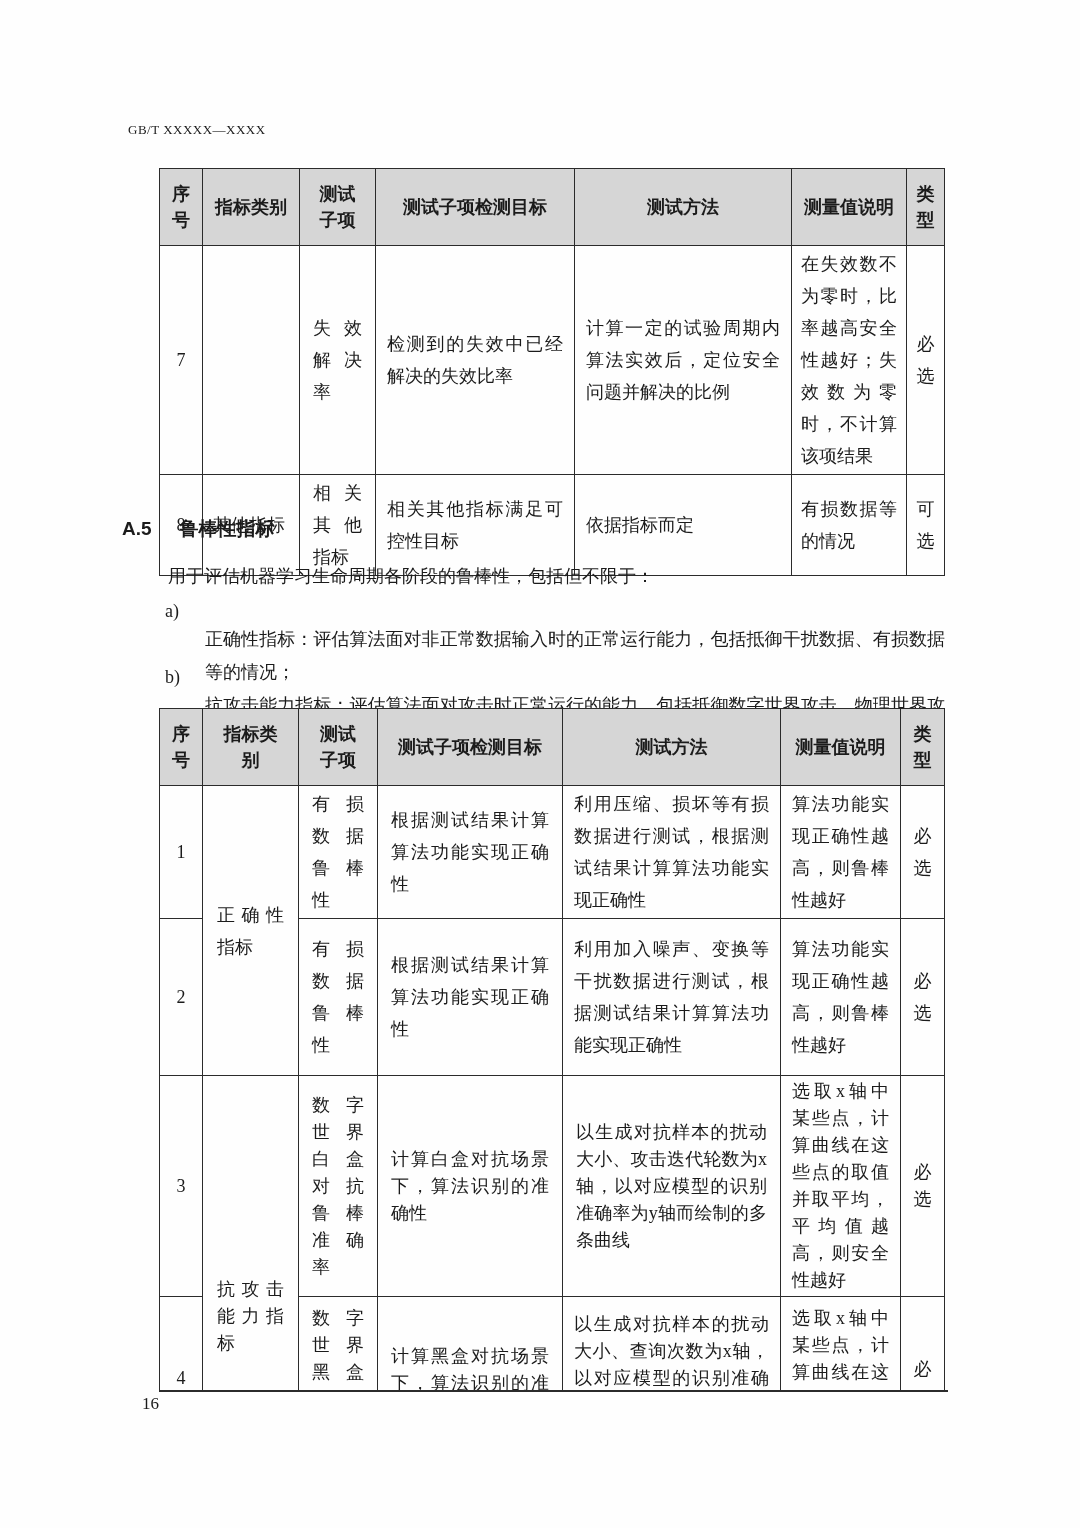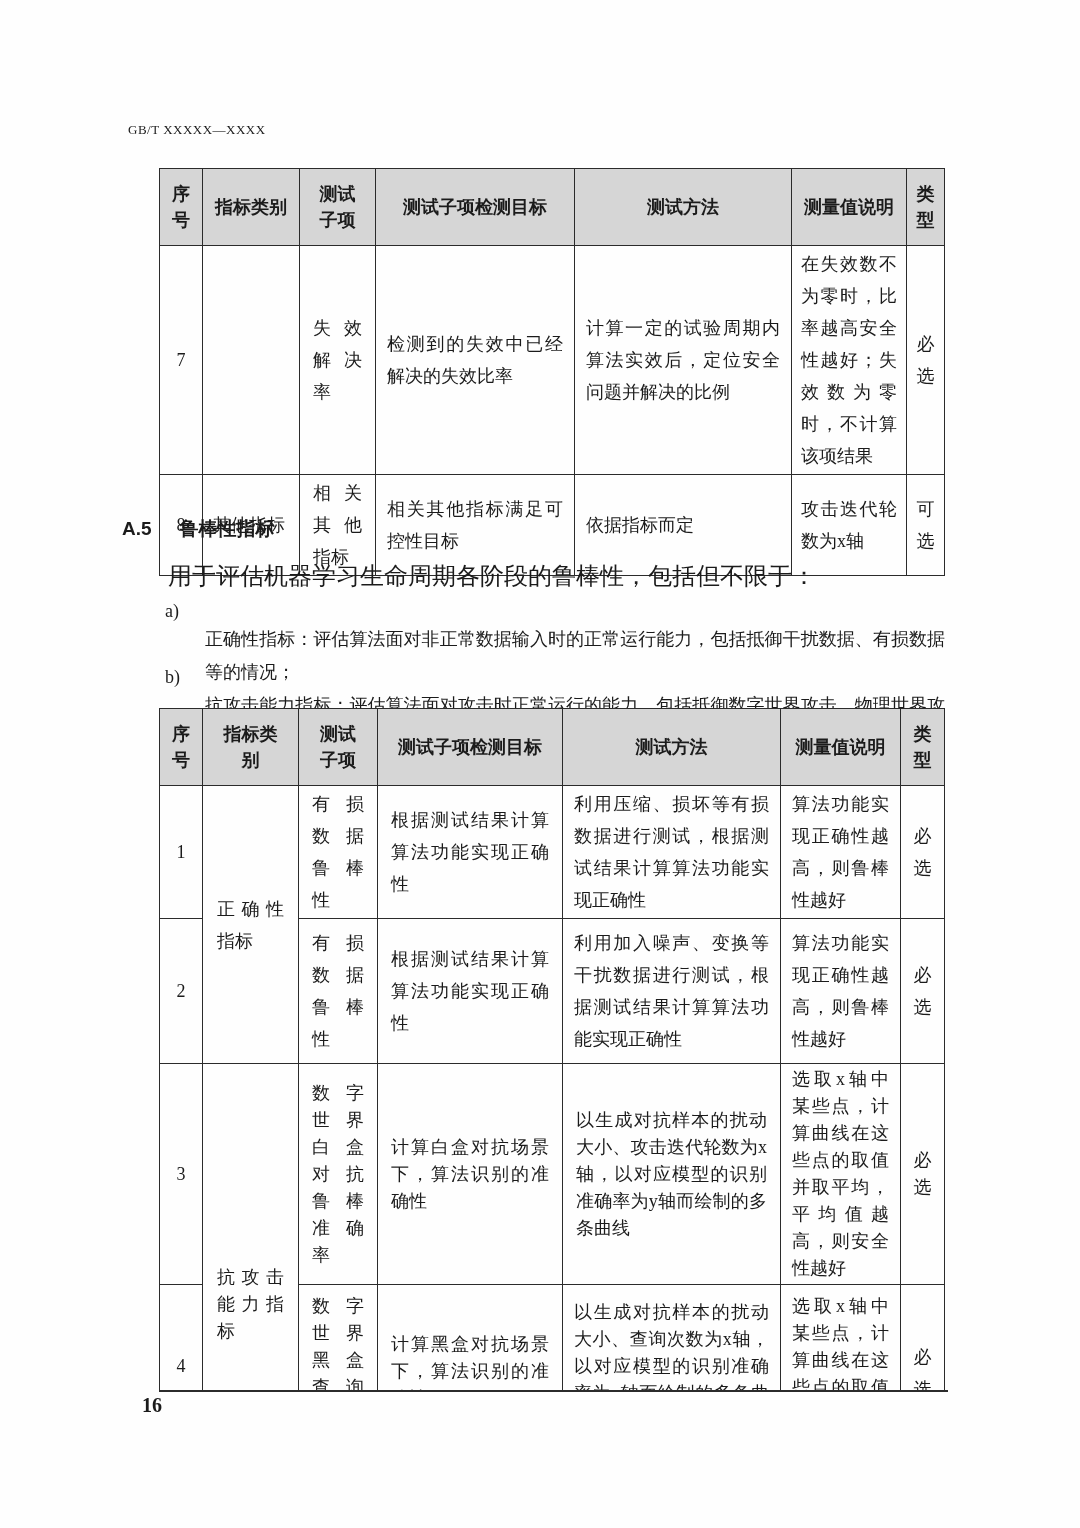--- a/index.html
+++ b/index.html
@@ -46,27 +46,27 @@
   .tbl2 .r4 { height:260px; }
   .tbl2 .r3 td, .tbl2 .r3 td.narrow { line-height:27px; }
   .tbl2 .r4 td.top { vertical-align:top; padding-top:8px; line-height:27px; }
   
   .sec-heading {
     position:absolute; left:122px; top:516px;
     font-family:"Liberation Sans","DejaVu Sans",sans-serif;
     font-weight:700; font-size:19px;
   }
   .sec-heading .sec-num { margin-right:28px;text-align:center; }
-  .sec-intro { position:absolute; left:168px; top:560px; font-size:24px; line-height:33px; }
+  .sec-intro { position:absolute; left:168px; top:560px; font-size:18px; line-height:33px; }
   .list-item { position:absolute; left:165px; width:790px; display:flex; font-size:18px; line-height:33px; }
   .li-label { flex:0 0 40px; width:40px; }
   .li-text  { width:740px; text-align:justify; text-justify:inter-character;margin-top:28px; }
   .item-a { top:595px; }
   .item-b { top:661px; }
-  .page-number { position:absolute; left:142px; top:1394px; font-size:20px;font-weight:bold; }
+  .page-number { position:absolute; left:142px; top:1394px; font-size:17px; }
 </style>
 </head>
 <body>
 
 <div class="page">
 
   <div class="doc-code">GB/T XXXXX—XXXX</div>
 
   <div class="tbl1-wrap">
     <table class="tbl1">
@@ -97,21 +97,21 @@
         <td style="padding:2px 11px">计算一定的试验周期内算法实效后，定位安全问题并解决的比例</td>
         <td style="padding:2px 9px">在失效数不为零时，比率越高安全性越好；失效数为零时，不计算该项结果</td>
         <td class="center">必选</td>
       </tr>
       <tr class="r8">
         <td class="center">8</td>
         <td style="padding:2px 10px">其他指标</td>
         <td class="narrow">相关其他指标</td>
         <td style="padding:2px 11px">相关其他指标满足可控性目标</td>
         <td style="padding:2px 11px">依据指标而定</td>
-        <td style="padding:2px 9px">攻击迭代轮数为x轴</td>
+        <td style="padding:2px 9px">有损数据等的情况</td>
         <td class="center">可选</td>
       </tr>
     </tbody>
       </table>
   </div>
 
   <div class="sec-heading">
     <span class="sec-num">A.5</span><span>鲁棒性指标</span>
   </div>
   <div class="sec-intro">用于评估机器学习生命周期各阶段的鲁棒性，包括但不限于：</div>
@@ -151,21 +151,21 @@
         <td class="narrow">有损数据鲁棒性</td>
         <td style="padding:2px 13px">根据测试结果计算算法功能实现正确性</td>
         <td style="padding:2px 11px">利用压缩、损坏等有损数据进行测试，根据测试结果计算算法功能实现正确性</td>
         <td style="padding:2px 11px">算法功能实现正确性越高，则鲁棒性越好</td>
         <td class="center">必选</td>
       </tr>
       <tr class="r2">
         <td class="center">2</td>
         <td class="narrow">有损数据鲁棒性</td>
         <td style="padding:2px 13px">根据测试结果计算算法功能实现正确性</td>
-        <td style="padding:8px 11px">利用加入噪声、变换等干扰数据进行测试，根据测试结果计算算法功能实现正确性</td>
+        <td style="padding:14px 11px">利用加入噪声、变换等干扰数据进行测试，根据测试结果计算算法功能实现正确性</td>
         <td style="padding:2px 11px">算法功能实现正确性越高，则鲁棒性越好</td>
         <td class="center">必选</td>
       </tr>
       <tr class="r3">
         <td class="center">3</td>
         <td class="cat2" rowspan="2">抗攻击能力指标</td>
         <td class="narrow">数字世界白盒对抗鲁棒准确率</td>
         <td style="padding:2px 13px">计算白盒对抗场景下，算法识别的准确性</td>
         <td style="padding:2px 13px">以生成对抗样本的扰动大小、攻击迭代轮数为x轴，以对应模型的识别准确率为y轴而绘制的多条曲线</td>
         <td style="padding:2px 11px">选取x轴中某些点，计算曲线在这些点的取值并取平均，平均值越高，则安全性越好</td>

